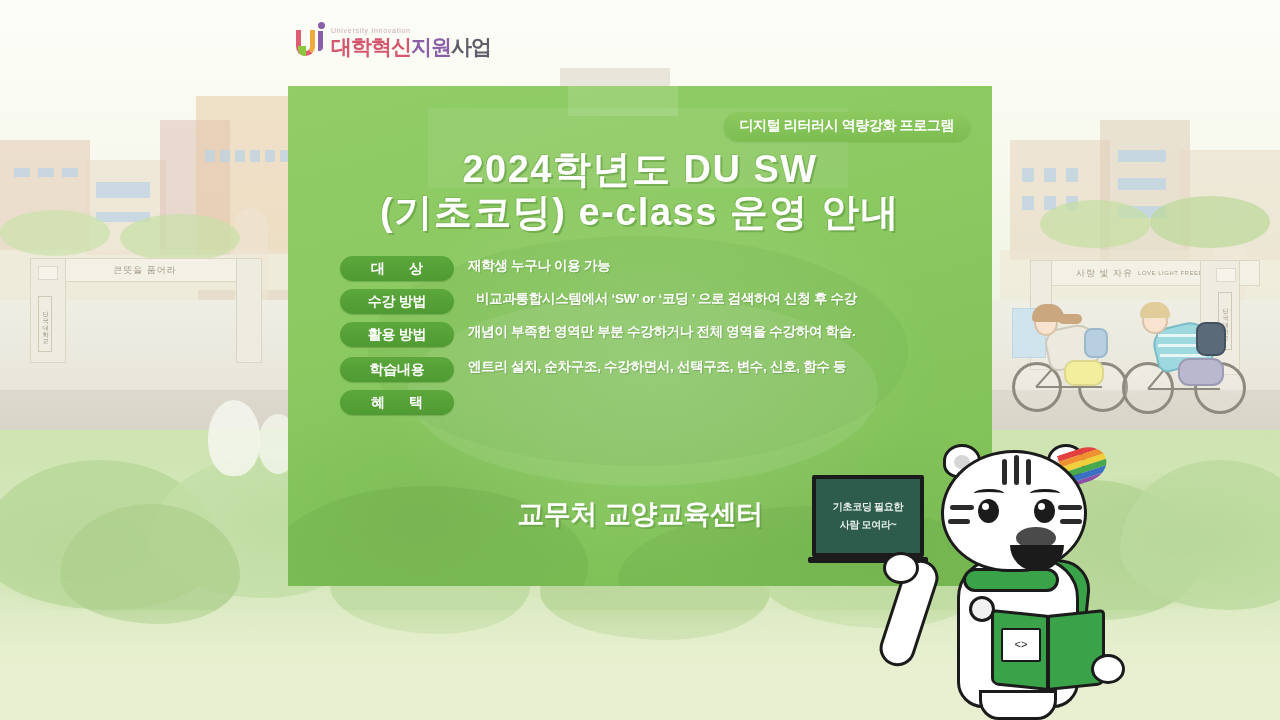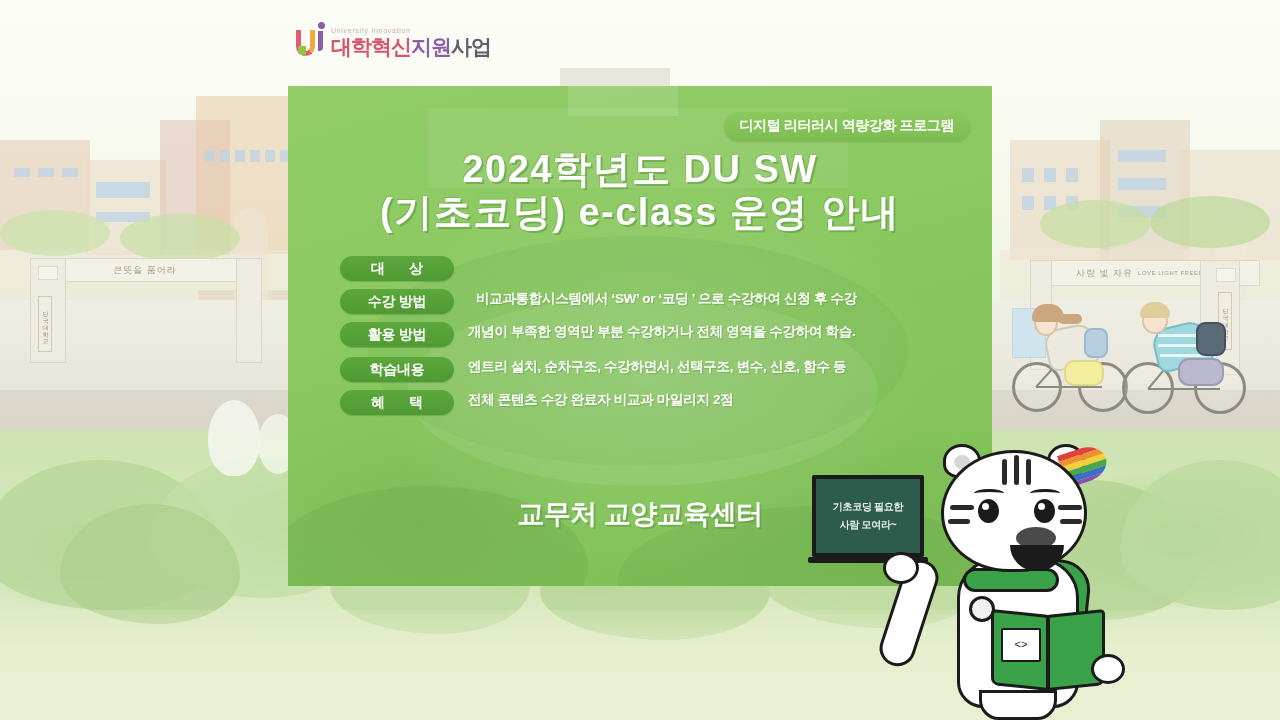--- a/index.html
+++ b/index.html
@@ -452,47 +452,47 @@
   </div>
 
   <div id="rows">
 
     <div class="row">
       <div class="pill spaced">
         <span>대</span>
           <span class="gap"></span>
           <span>상</span>
       </div>
+      <div class="val">재학생 누구나 이용 가능</div>
     </div>
 
 
     <div class="row">
       <div class="pill">수강 방법</div>
-      <div class="val indent">비교과통합시스템에서 ‘SW’ or ‘코딩 ’ 으로 수강하여 신청 후 수강</div>
+      <div class="val indent">비교과통합시스템에서 ‘SW’ or ‘코딩 ’ 으로 검색하여 신청 후 수강</div>
     </div>
 
     <div class="row two-line">
       <div class="pill">활용 방법</div>
       <div class="val" style="padding-left:14px;">
         <div>개념이 부족한 영역만 부분 수강하거나 전체 영역을 수강하여 학습.</div>
       </div>
     </div>
 
     <div class="row">
       <div class="pill">학습내용</div>
       <div class="val">엔트리 설치, 순차구조, 수강하면서, 선택구조, 변수, 신호, 함수 등</div>
     </div>
 
     <div class="row">
       <div class="pill spaced">
         <span>혜</span>
           <span class="gap"></span>
           <span>택</span>
       </div>
-      <div class="val">전체 콘텐츠 수강 완료자 비교과 마일리지 2점</div>
     </div>
 
   </div>
 
   <div id="footer">교무처 교양교육센터</div>
 </div>
 
 <div id="board">
   <div class="board-face">
     <span class="board-line">기초코딩 필요한</span>

